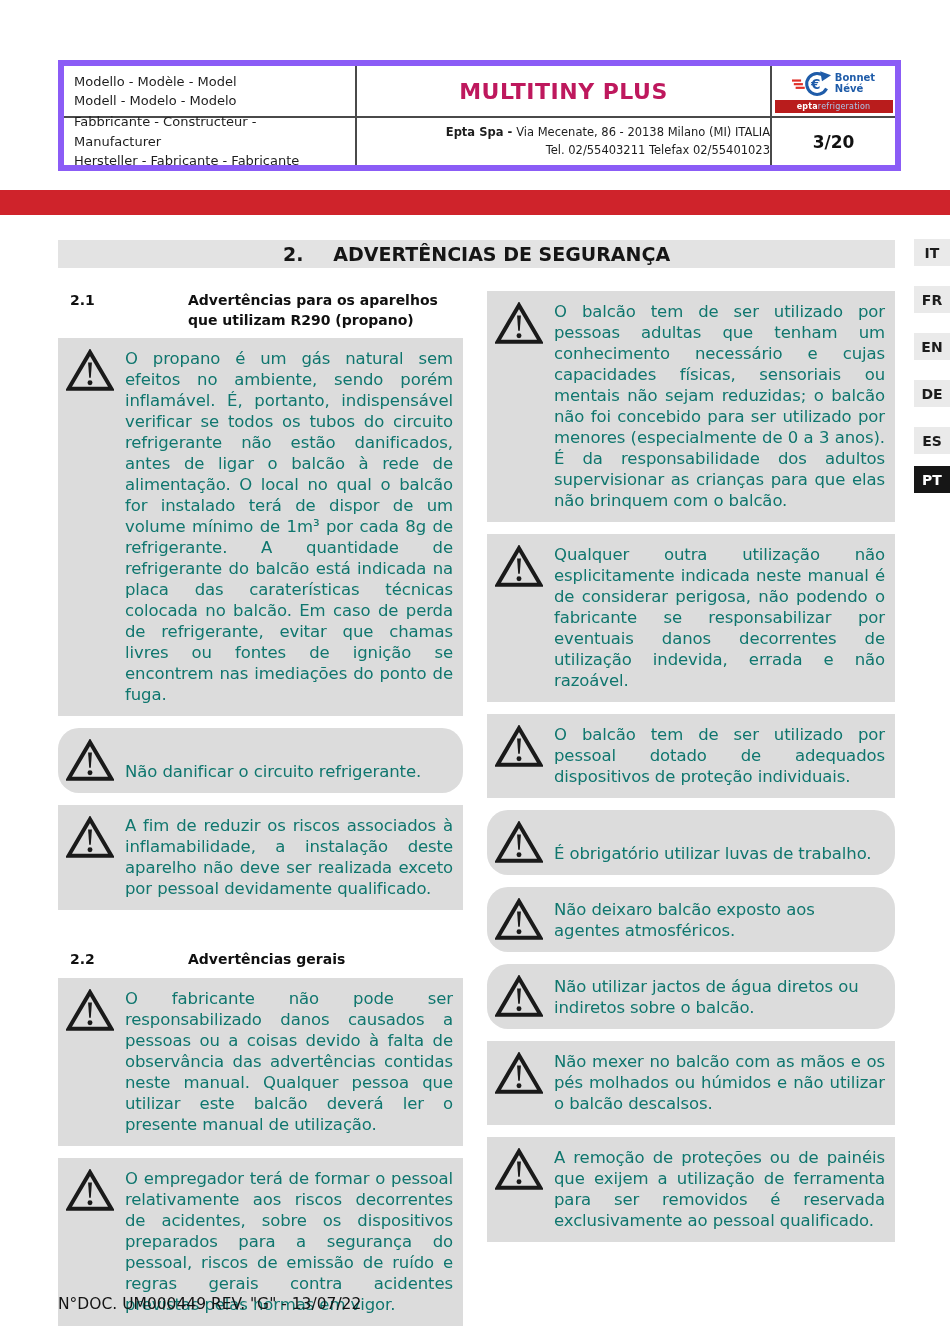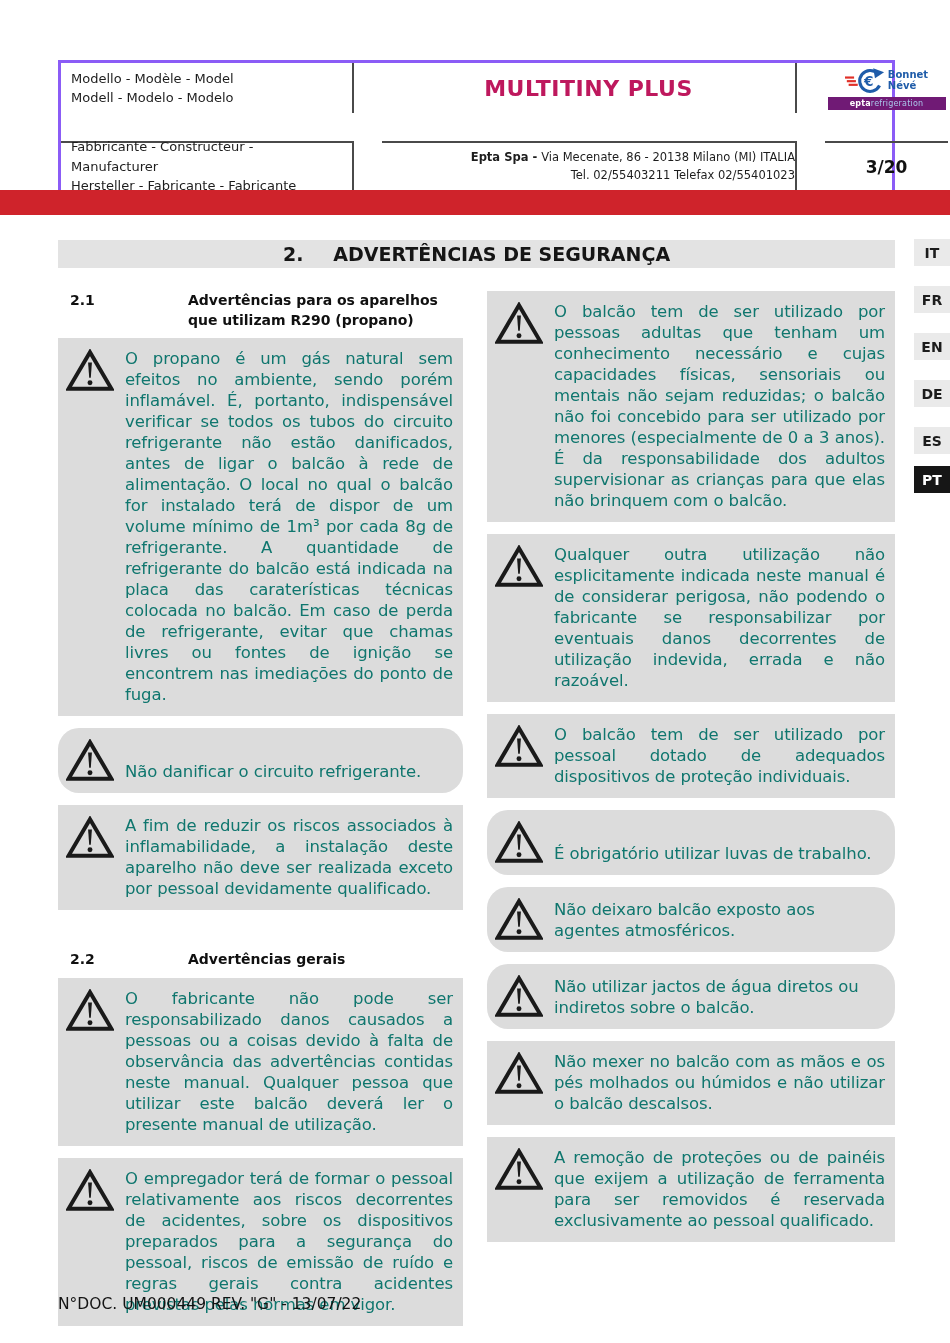--- a/index.html
+++ b/index.html
@@ -1,33 +1,33 @@
 <!DOCTYPE html>
 <html><head>
 <meta charset="utf-8">
 <style>
   html,body{margin:0;padding:0;background:#ffffff;}
   body{font-family:"DejaVu Sans","Liberation Sans",sans-serif;color:#1f1f1f;}
   .page{position:relative;width:950px;height:1343px;background:#fff;overflow:hidden;}
 
   
-  .header-table{position:absolute;left:58px;top:60px;width:831px;border:3px solid #8b5cf6;
-    display:grid;grid-template-columns:293px 415px 123px;grid-template-rows:50px 49px;gap:28px;}
+  .header-table{position:absolute;left:58px;top:60px;width:831px;border:6px solid #8b5cf6;
+    display:grid;grid-template-columns:293px 415px 123px;grid-template-rows:50px 49px;}
   .cell{display:flex;box-sizing:border-box;}
   .cell.b-right{border-right:2px solid #4a4a4a;}
   .cell.b-top{border-top:2px solid #4a4a4a;}
   .cell-label{flex-direction:column;justify-content:center;padding:4px 10px;font-size:13px;line-height:1.5;color:#1d1d1d;}
   .cell-product{align-items:center;justify-content:center;font-weight:bold;font-size:22px;letter-spacing:.5px;color:#be185d;}
   .cell-address{flex-direction:column;align-items:flex-end;justify-content:center;font-size:11.5px;line-height:1.5;color:#1d1d1d;text-align:center;}
   .cell-pagenum{align-items:center;justify-content:center;font-weight:bold;font-size:17px;color:#111;}
   .cell-logo{align-items:center;justify-content:center;}
   .logo{display:flex;flex-direction:column;align-items:center;}
   .logo-top{display:flex;align-items:center;gap:3px;}
   .logo-name{display:flex;flex-direction:column;font-weight:bold;color:#1F5CA9;font-size:10px;line-height:1.05;}
-  .logo-bar{margin-top:2px;width:118px;height:13px;background:#701a75;display:flex;align-items:center;justify-content:center;
+  .logo-bar{margin-top:2px;width:118px;height:13px;background:#b91c1c;display:flex;align-items:center;justify-content:center;
     font-size:8px;color:#fff;letter-spacing:.2px;}
   .logo-bar .lite{color:#aac6ea;font-weight:normal;text-align:right;}
   .logo-bar .bold{font-weight:bold;}
 
   
   .red-band{position:absolute;left:0;top:190px;width:950px;height:25px;background:#CF232B;}
 
   
   .title-bar{position:absolute;left:58px;top:240px;width:837px;height:28px;background:#E3E3E3;
     display:flex;align-items:center;justify-content:center;gap:30px;font-weight:bold;font-size:19px;color:#151515;}

